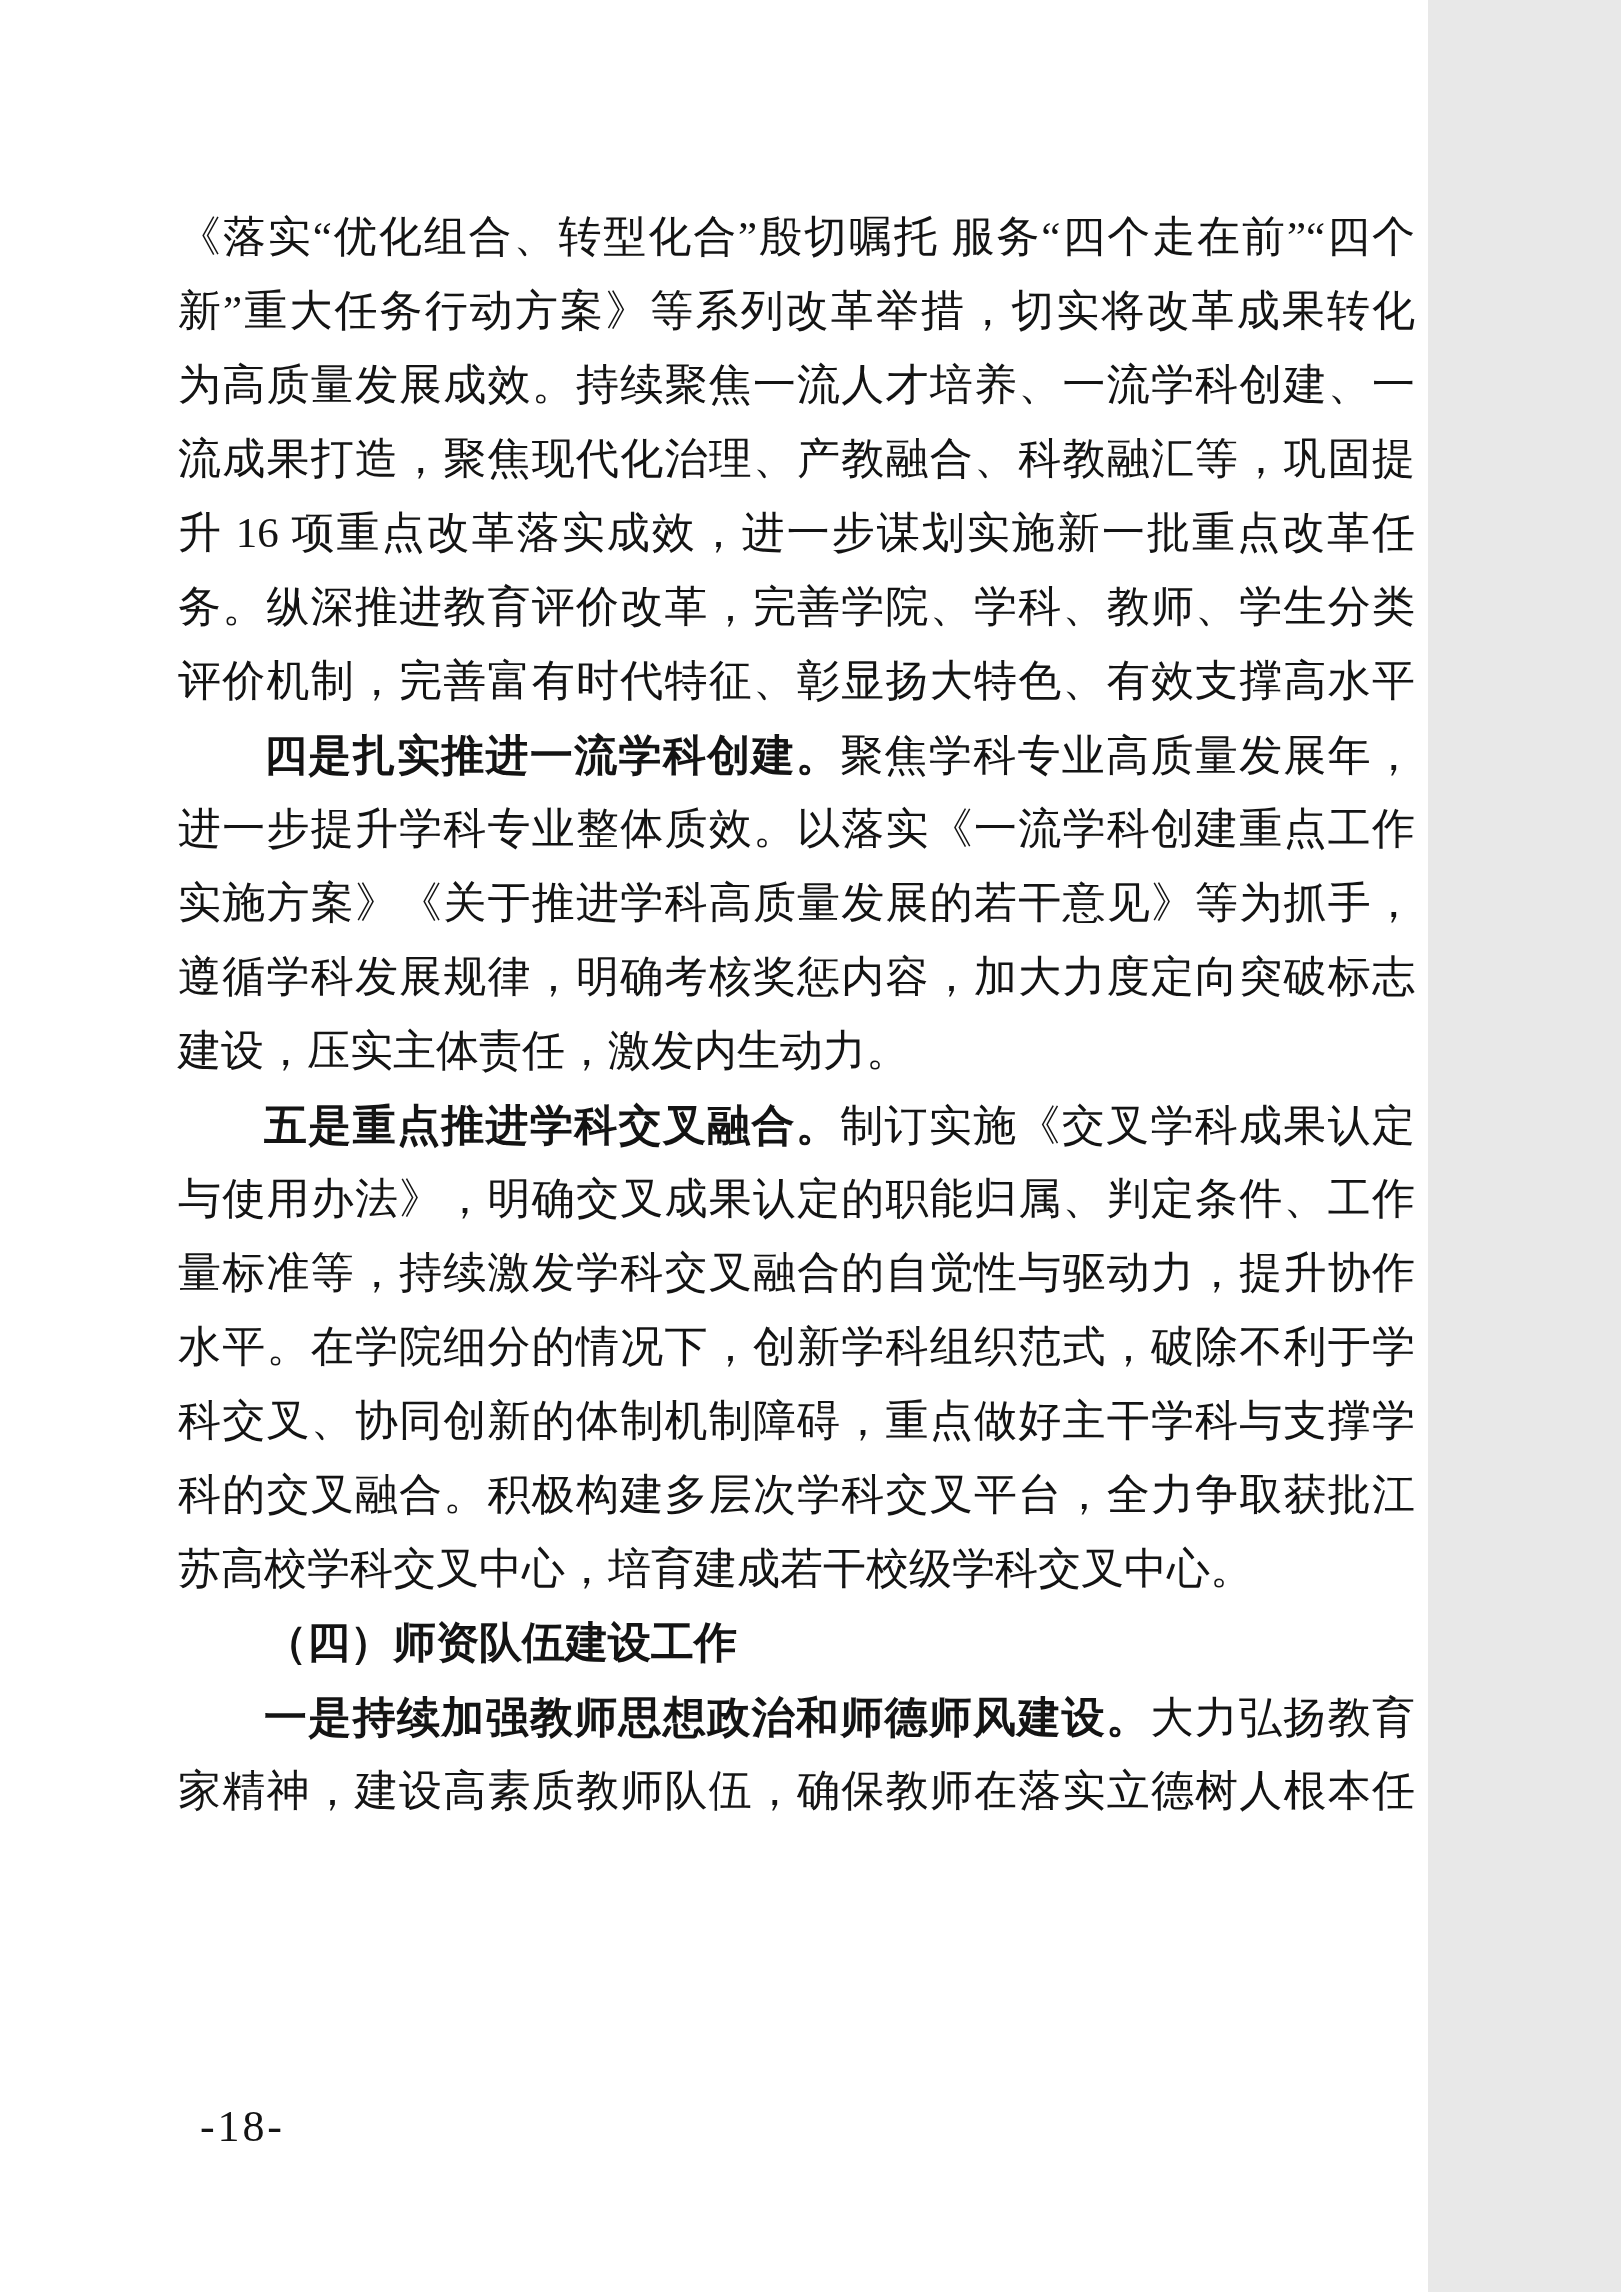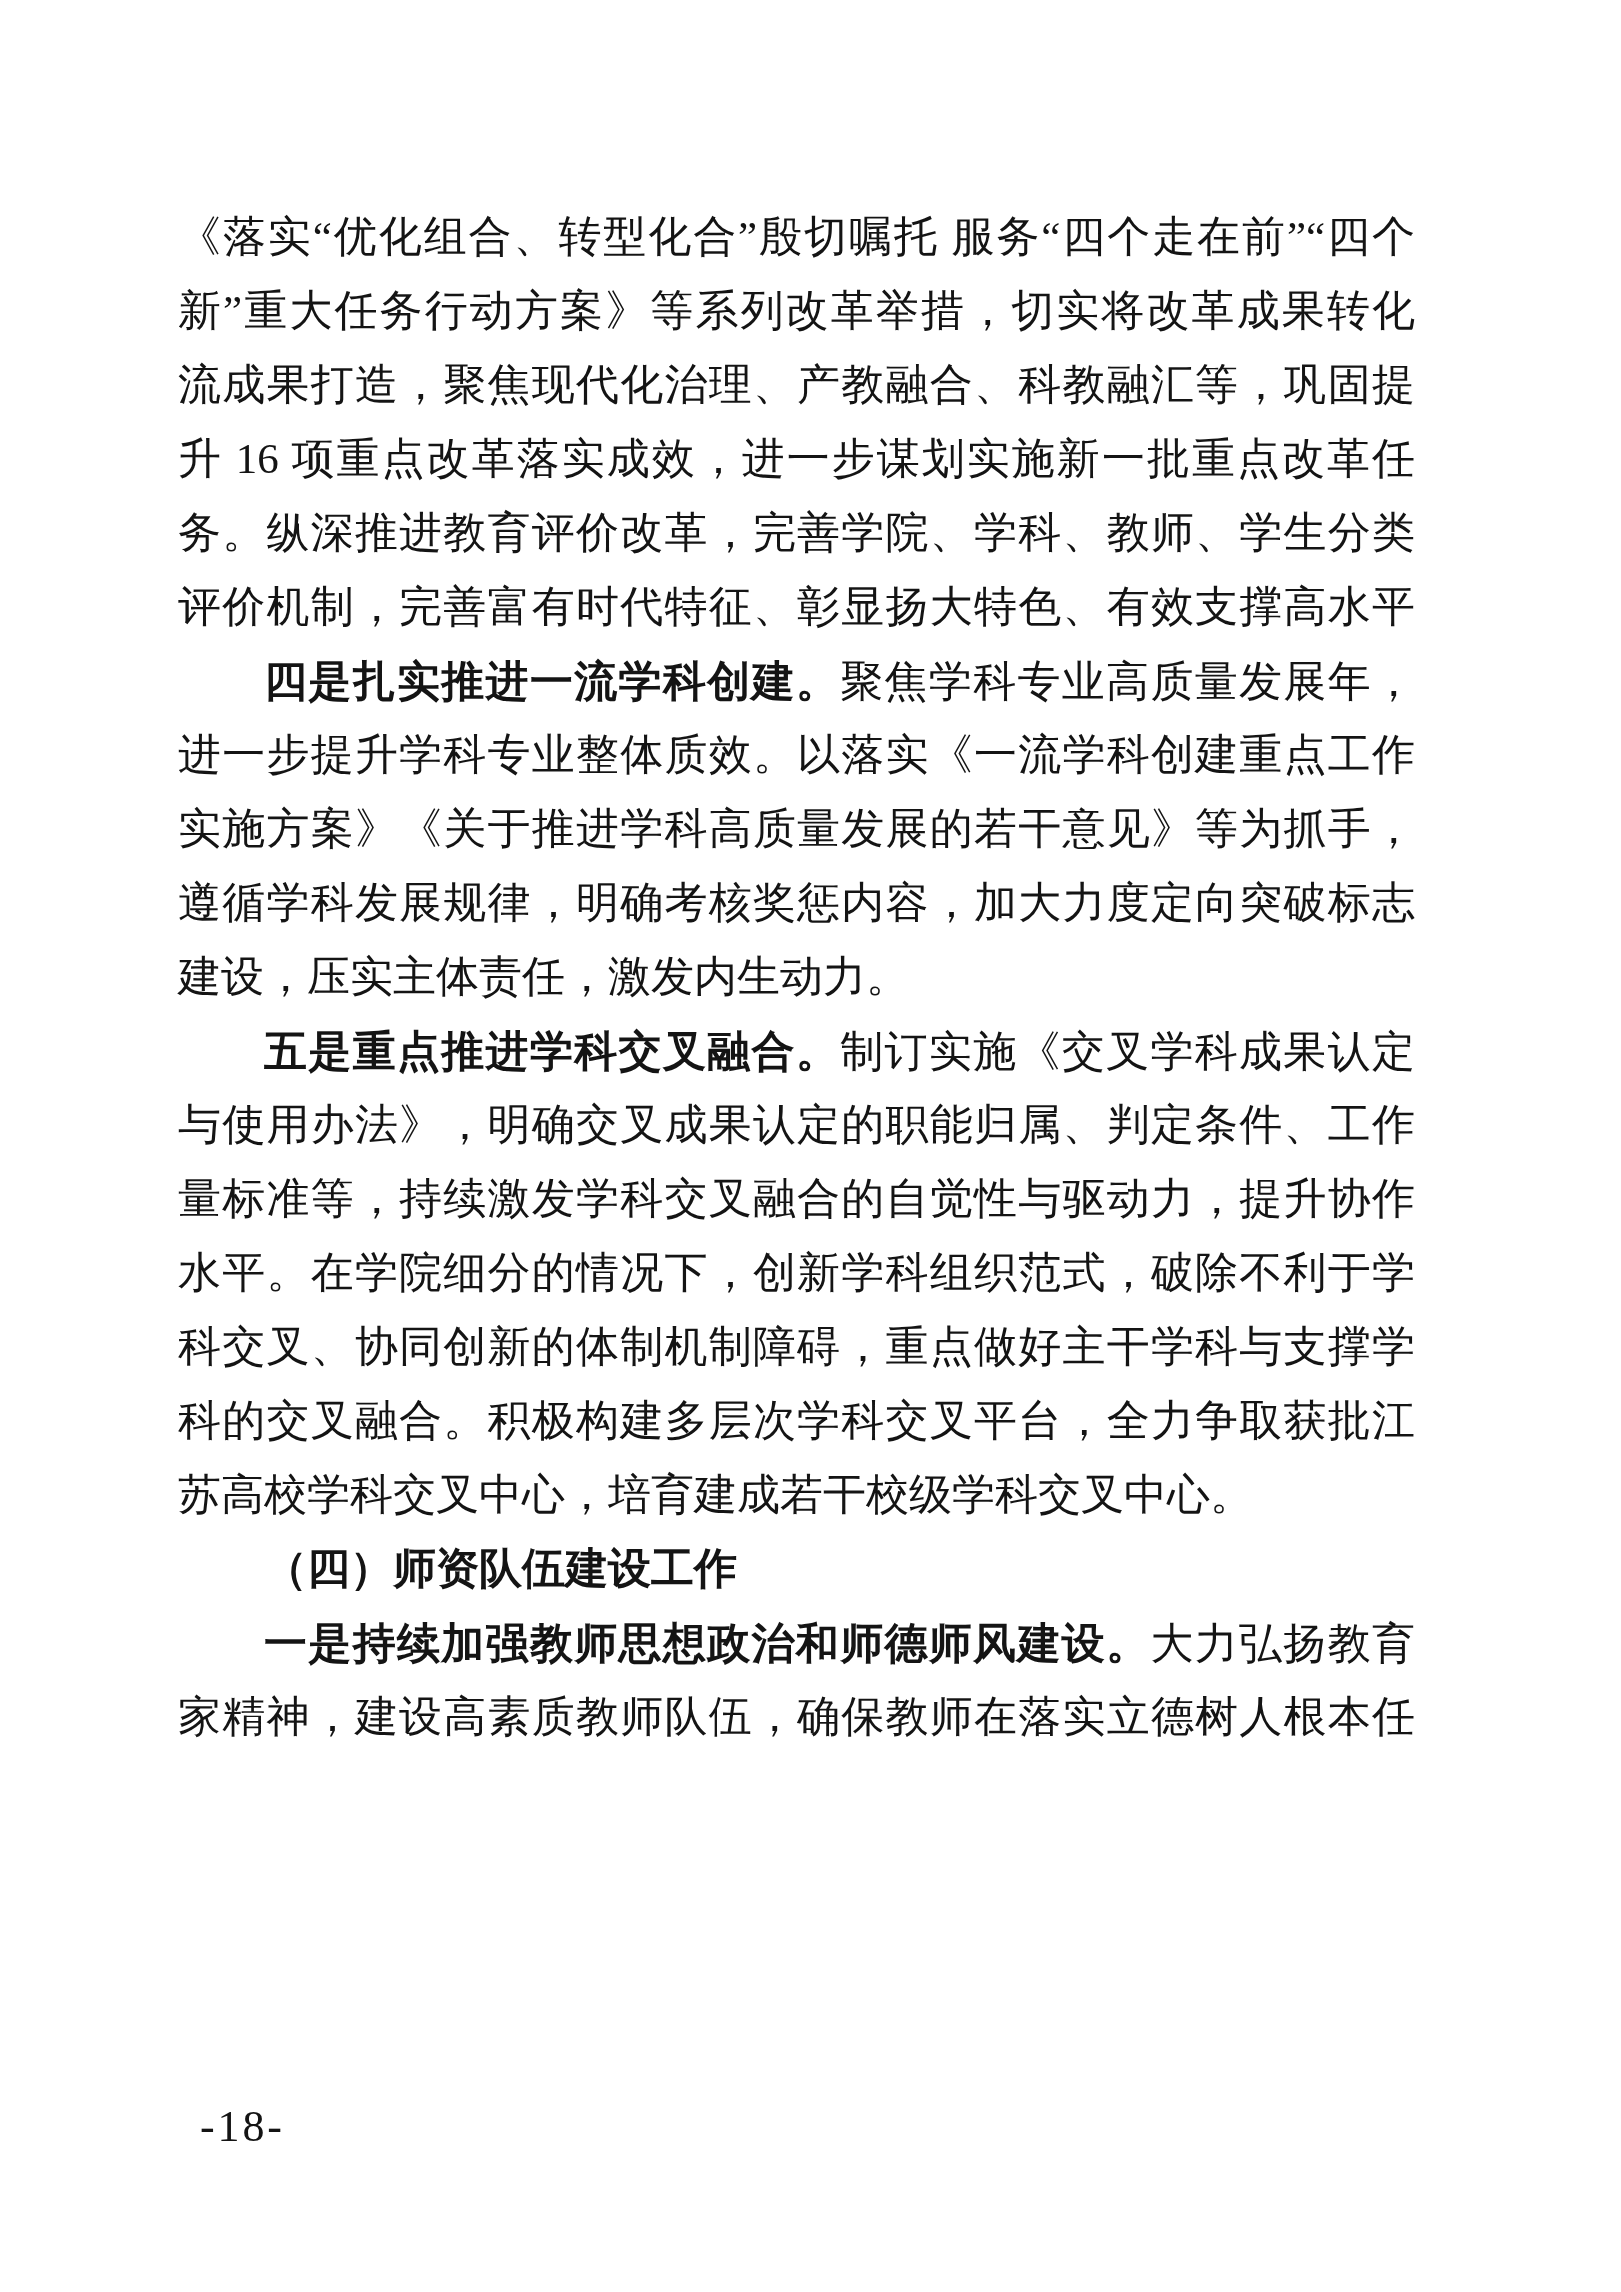--- a/index.html
+++ b/index.html
@@ -2,21 +2,21 @@
 <html><head>
 <meta charset="utf-8">
 <style>
   html, body {
     margin: 0;
     padding: 0;
     background: #e8e8e8;
   }
   .page {
     position: relative;
-    width: 1621px;
+    width: 1428px;
     height: 2293px;
     background: #ffffff;
     overflow: hidden;
     font-family: "Liberation Serif", serif;
     color: #141414;
   }
   .textblock {
     position: absolute;
     left: 178px;
     top: 200px;
@@ -57,20 +57,21 @@
     text-align: center;
   }
 </style>
 </head>
 <body>
 
 <div class="page">
   <div class="textblock">
     <div class="line"><span>《落实“优化组合、转型化合”殷切嘱托 服务“四个走在前”“四个</span></div>
     <div class="line"><span>新”重大任务行动方案》等系列改革举措，切实将改革成果转化</span></div>
+    <div class="line"><span>为高质量发展成效。持续聚焦一流人才培养、一流学科创建、一</span></div>
     <div class="line"><span>流成果打造，聚焦现代化治理、产教融合、科教融汇等，巩固提</span></div>
     <div class="line"><span>升 16 项重点改革落实成效，进一步谋划实施新一批重点改革任</span></div>
     <div class="line"><span>务。纵深推进教育评价改革，完善学院、学科、教师、学生分类</span></div>
     <div class="line"><span>评价机制，完善富有时代特征、彰显扬大特色、有效支撑高水平</span></div>
 
     <div class="line indent"><span class="lead">四是扎实推进一流学科创建。</span><span>聚焦学科专业高质量发展年，</span></div>
     <div class="line"><span>进一步提升学科专业整体质效。以落实《一流学科创建重点工作</span></div>
     <div class="line"><span>实施方案》《关于推进学科高质量发展的若干意见》等为抓手，</span></div>
     <div class="line"><span>遵循学科发展规律，明确考核奖惩内容，加大力度定向突破标志</span></div>
     <div class="line end"><span>建设，压实主体责任，激发内生动力。</span></div>

